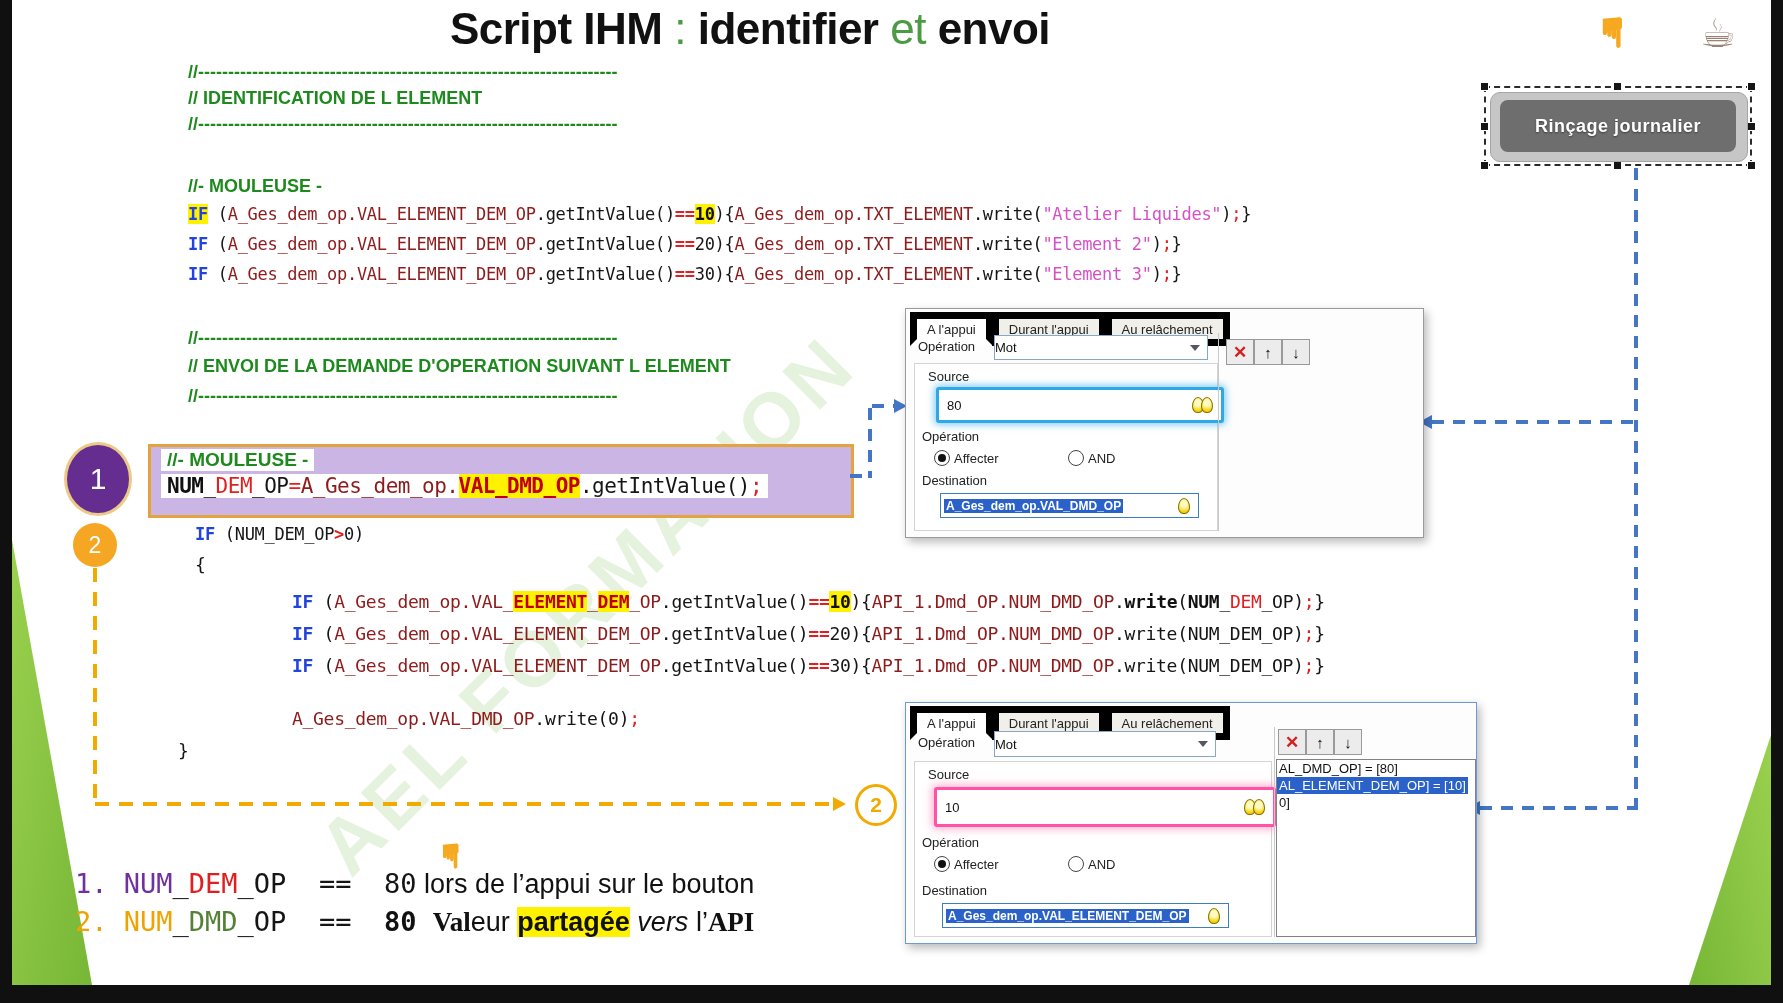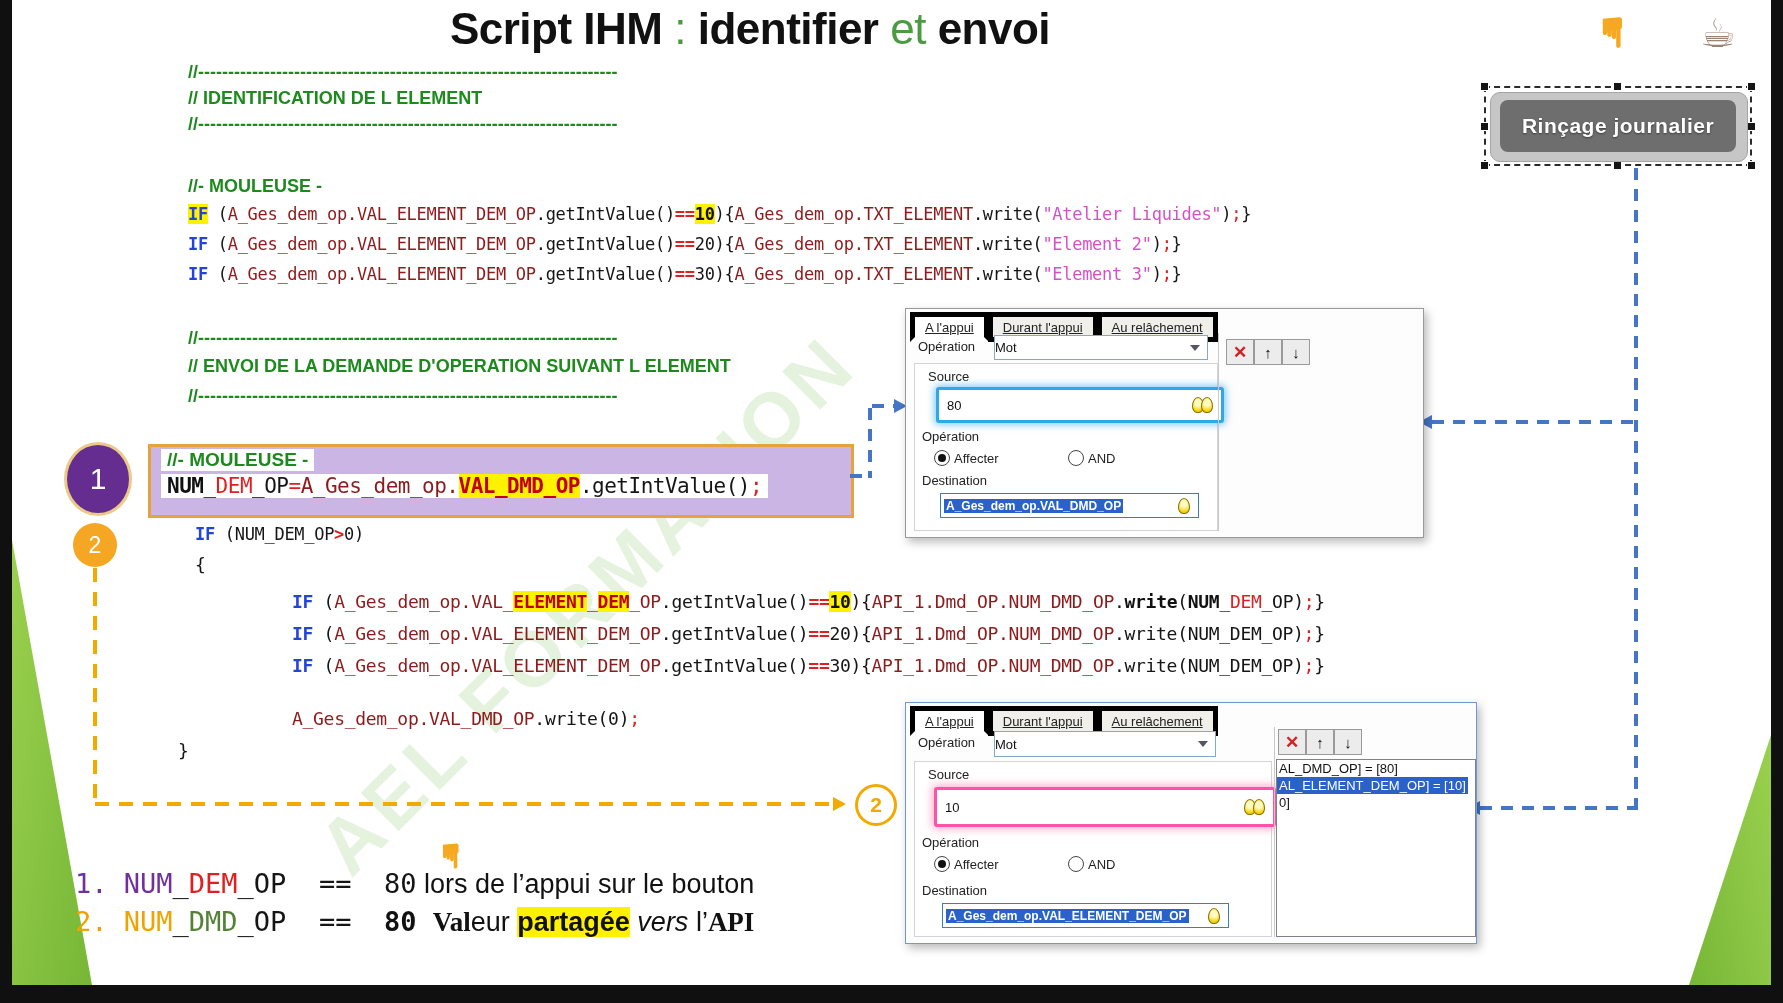--- a/index.html
+++ b/index.html
@@ -77,21 +77,21 @@
   .arrR,.arrL{position:absolute;width:0;height:0;border-top:7px solid transparent;border-bottom:7px solid transparent;z-index:3;}
   .arrR.blueA{border-left:13px solid #4576c6;}
   .arrL.blueA{border-right:13px solid #4576c6;}
   .arrR.orangeA{border-left:13px solid #f2a900;}
 
   
   .dlg{position:absolute;background:#fdfdfd;border:1px solid #9a9a9a;
     box-shadow:3px 4px 9px rgba(0,0,0,.28);z-index:4;font-size:13px;}
   .dlg2{border:1px solid #6b9bd2;}
   .tabrow{position:absolute;left:4px;top:3px;display:flex;}
-  .tab{padding:3px 10px 2px;border:5px solid #000000;background:#f1efe9;margin-right:-1px;color:#222;text-decoration:underline;}
+  .tab{padding:3px 10px 2px;border:7px solid #000000;background:#f1efe9;margin-right:-1px;color:#222;}
   .tab.active{background:#fff;border-bottom-color:#fff;}
   .lbl{position:absolute;color:#222;}
   .combo{position:absolute;background:#fff;border:1px solid #88a6c6;display:flex;align-items:center;padding-left:0;}
   .combo .chev{margin-left:auto;margin-right:7px;width:0;height:0;border-left:5px solid transparent;
     border-right:5px solid transparent;border-top:6px solid #556;}
   .groupbox{position:absolute;border:1px solid #d4d4d4;background:#fff;}
   .srcinput{position:absolute;background:#fff;display:flex;align-items:center;padding-left:8px;font-size:13px;}
   .glow-blue{border:3px solid #2fa8e8;border-radius:3px;box-shadow:0 0 7px 2px rgba(70,180,240,.65);}
   .glow-pink{border:3px solid #ff53a8;border-radius:3px;box-shadow:0 0 8px 2px rgba(255,130,180,.65);}
   .bulbs{margin-left:auto;margin-right:8px;display:flex;}
@@ -115,21 +115,21 @@
   .li.sel{background:#2a62c9;color:#fff;}
 
   
   .rincage{position:absolute;left:1484px;top:86px;width:268px;height:80px;z-index:4;}
   .selframe{position:absolute;inset:0;border:2px dashed #2b2b2b;}
   .handle{position:absolute;width:7px;height:7px;background:#151515;border:1px solid #fff;}
   .btn-outer{position:absolute;left:6px;top:6px;width:256px;height:68px;background:#c6c6c6;
     border:1px solid #a5a5a5;border-radius:10px;}
   .btn-inner{position:absolute;left:16px;top:14px;width:236px;height:52px;background:#6e6e6e;
     border-radius:8px;display:flex;align-items:center;justify-content:center;color:#fff;
-    font-weight:700;font-size:21px;text-shadow:0 1px 2px rgba(0,0,0,.45);letter-spacing:0.5px;}
+    font-weight:700;font-size:18px;text-shadow:0 1px 2px rgba(0,0,0,.45);letter-spacing:0.5px;}
 
   
   .finger{position:absolute;display:inline-block;transform:rotate(90deg);color:#f6a820;z-index:5;
     font-family:"DejaVu Sans",sans-serif;}
   .cup{position:absolute;color:#9a8274;z-index:5;font-family:"DejaVu Sans",sans-serif;}
 </style>
 </head>
 <body>
 
 <div class="slide">

